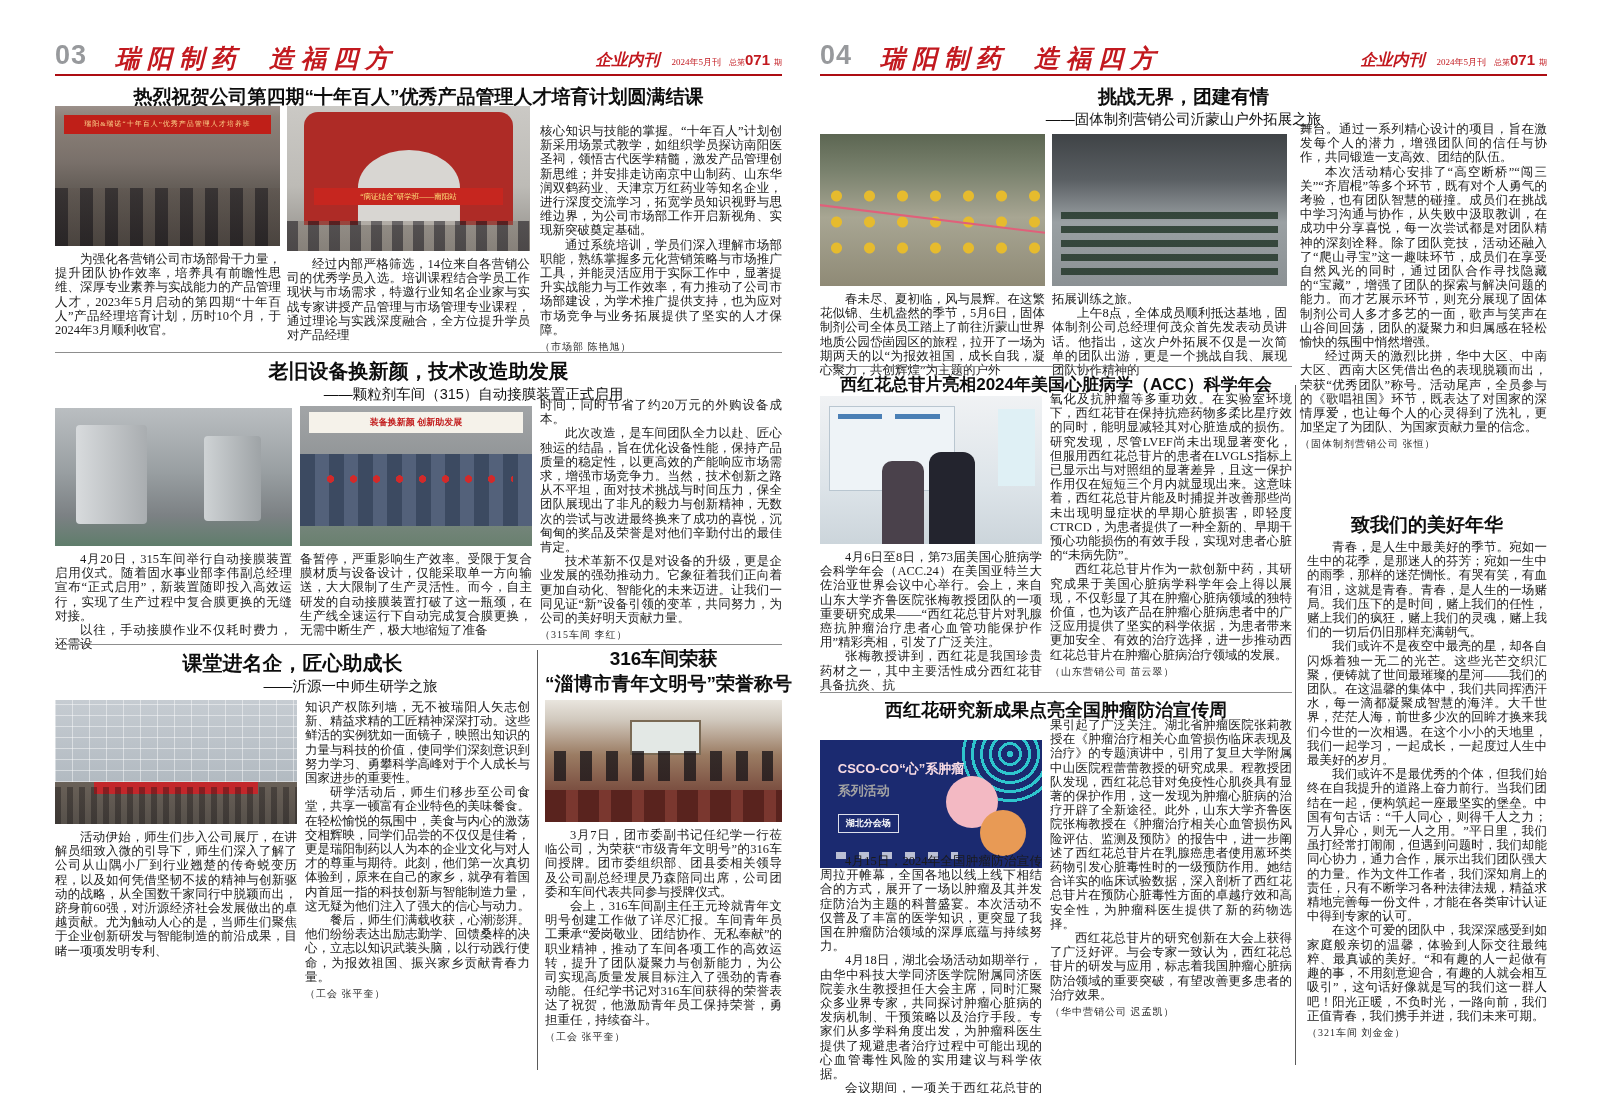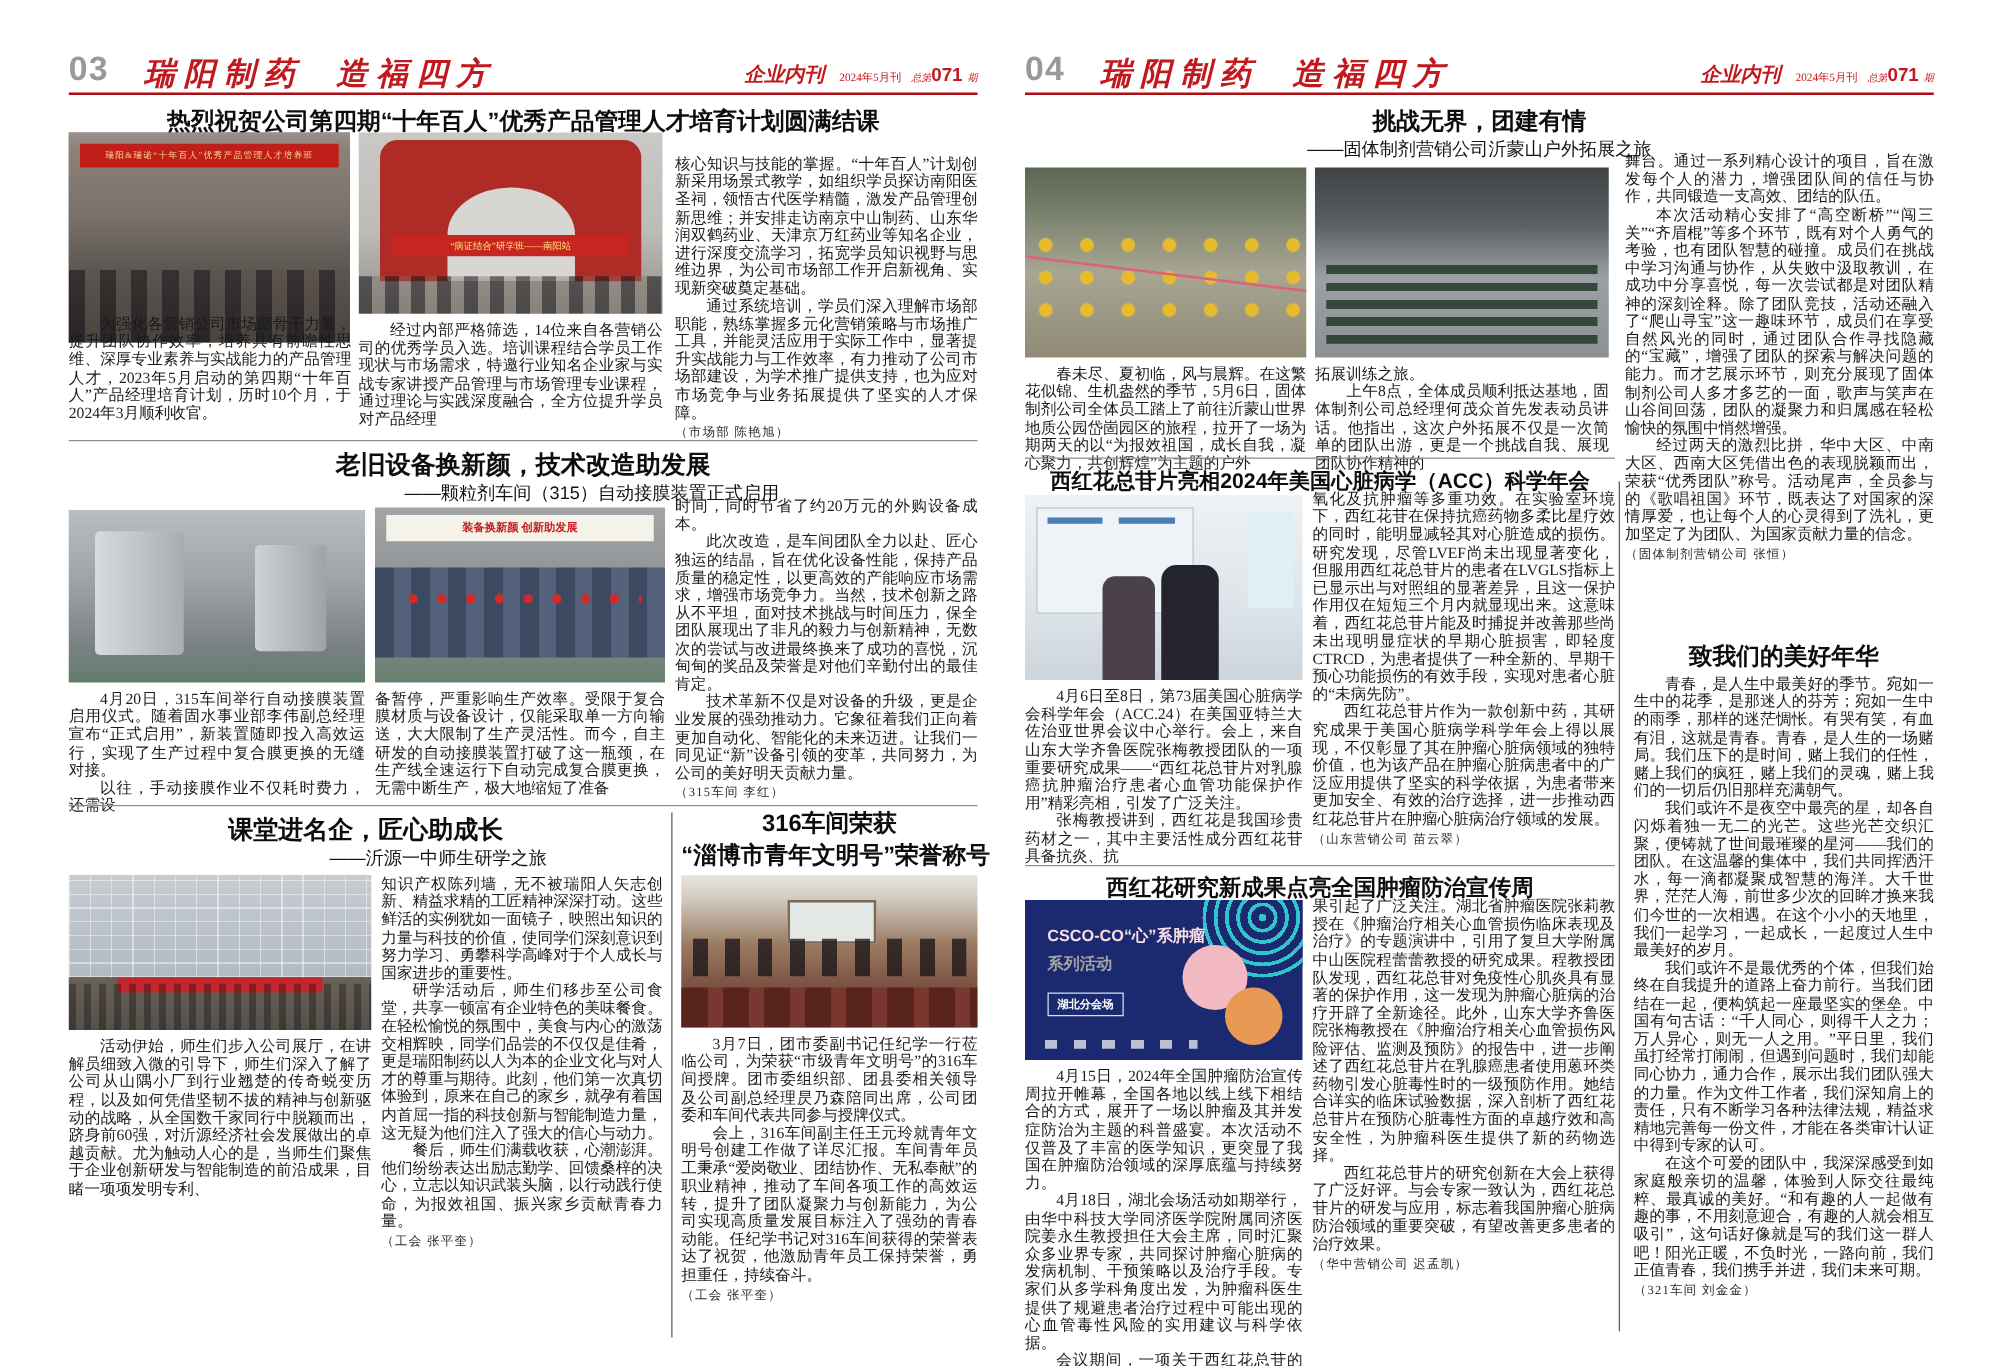--- a/index.html
+++ b/index.html
@@ -6,21 +6,21 @@
   html,body{margin:0;padding:0;background:#ffffff;width:1600px;height:1093px;overflow:hidden;}
   body{font-family:"Liberation Serif","DejaVu Serif",serif;color:#1a1a1a;position:relative;}
   .page{position:absolute;top:40px;width:727px;height:1040px;}
   #page3{left:55px;} #page4{left:820px;}
   .pagenum{position:absolute;left:0;top:0;font:bold 27px "Liberation Sans","DejaVu Sans",sans-serif;color:#97999c;letter-spacing:1px;}
   .brand{position:absolute;left:60px;top:2px;color:#c2191f;font-weight:bold;font-style:italic;font-size:25px;letter-spacing:7px;white-space:nowrap;}
   .brand .slogan{margin-left:26px;}
   .issue{position:absolute;right:0;top:10px;color:#c2191f;white-space:nowrap;}
   .j-name{font-size:16px;font-weight:bold;font-style:italic;}
   .j-date{font-size:9px;margin-left:8px;}
-  .j-prefix,.j-suffix{font-size:8px;margin-left:4px;font-style:italic;}
+  .j-prefix,.j-suffix{font-size:8px;margin-left:4px;}
   .j-no{font-size:15px;font-weight:bold;font-family:"Liberation Sans",sans-serif;}
   .redline{position:absolute;left:0;top:34px;width:727px;border-top:2.5px solid #ad0d13;}
   .headline{position:absolute;text-align:center;font-family:"Liberation Sans","DejaVu Sans",sans-serif;font-weight:bold;color:#0d0d0d;white-space:nowrap;}
   .subhead{position:absolute;text-align:center;font-family:"Liberation Sans","DejaVu Sans",sans-serif;font-size:14.5px;color:#111;white-space:nowrap;}
   .col{position:absolute;font-size:12.5px;line-height:14.2px;text-align:justify;}
   .col p{margin:0;text-indent:2em;}
   .col p.noindent{text-indent:0;}
   .byline{font-size:10px;color:#2b2b2b;text-align:left;margin-top:3px;letter-spacing:1px;text-indent:0;}
   .hrline{position:absolute;border-top:1px solid #8d8d8d;height:0;}
   .vline{position:absolute;border-left:1px solid #5a5a5a;width:0;}
@@ -55,21 +55,21 @@
   .ph-b1-1 .rope{top:55%;left:-10%;width:120%;height:2px;background:#e0607a;transform:rotate(7deg);}
   .ph-b1-2{background:linear-gradient(180deg,#3f4346 0%,#5a5f63 30%,#9aa0a3 58%,#8b9194 100%);}
   .ph-b1-2 .rows{bottom:7%;left:4%;right:4%;height:42%;background:repeating-linear-gradient(0deg,rgba(30,50,36,.8) 0 7px,rgba(0,0,0,0) 7px 14px);}
   .ph-b2{background:linear-gradient(180deg,#f0f2f4 0%,#dde4e9 60%,#ccd5db 100%);}
   .ph-b2 .poster{top:7%;left:4%;width:56%;height:56%;background:#eef3f7;border:1px solid #b9c6d0;}
   .ph-b2 .bar1{top:12%;left:8%;width:20%;height:5px;background:#4a7fb5;}
   .ph-b2 .bar2{top:12%;left:34%;width:20%;height:5px;background:#4a7fb5;}
   .ph-b2 .side{top:9%;right:3%;width:17%;height:52%;background:#dff0f5;}
   .ph-b2 .w1{bottom:0;left:28%;width:19%;height:56%;background:#4a414b;border-radius:10px 10px 0 0;}
   .ph-b2 .w2{bottom:0;left:49%;width:21%;height:62%;background:#23242e;border-radius:12px 12px 0 0;}
-  .ph-b3{background:#1b2a70;}
+  .ph-b3{background:#1b2a70;margin-top:20px;}
   .ph-b3 .t1{left:8%;top:16%;color:#f9dce4;font:bold 13px "Liberation Sans",sans-serif;white-space:nowrap;}
   .ph-b3 .t2{left:8%;top:33%;color:#a3a3a3;font:bold 13px "Liberation Sans",sans-serif;}
   .ph-b3 .badge{left:8%;top:58%;color:#ffffff;font:bold 9px "Liberation Sans",sans-serif;border:1px solid rgba(255,255,255,.85);padding:2px 7px;}
   .ph-b3 .ring{right:-8%;top:-28%;width:100px;height:100px;border-radius:50%;background:repeating-radial-gradient(circle,#2ec5cd 0 3px,#1b2a70 3px 9px);}
   .ph-b3 .c-pink{right:20%;top:28%;width:52px;height:52px;border-radius:50%;background:#f3b9c3;}
   .ph-b3 .c-orange{right:7%;top:55%;width:46px;height:46px;border-radius:50%;background:#e89a55;}
   .ph-b3 .logos{bottom:7%;left:7%;width:55%;height:7px;background:repeating-linear-gradient(90deg,rgba(255,255,255,.7) 0 10px,rgba(0,0,0,0) 10px 23px);}
 </style>
 </head>
 <body>
@@ -80,21 +80,21 @@
     <span>瑞阳制药</span><span class="slogan">造福四方</span>
   </div>
   <div class="issue">
     <span class="j-name">企业内刊</span>
     <span class="j-date">2024年5月刊</span>
     <span class="j-prefix">总第</span><span class="j-no">071</span><span class="j-suffix">期</span>
   </div>
   <div class="redline"></div>
 
   <div class="headline" style="left:0;top:44px;width:727px;font-size:19px;">热烈祝贺公司第四期“十年百人”优秀产品管理人才培育计划圆满结课</div>
-  <div class="photo ph-a1-1" style="left:0;top:66px;width:225px;height:168px;">
+  <div class="photo ph-a1-1" style="left:0;top:66px;width:225px;height:140px;">
     <div class="banner">瑞阳&amp;瑞诺“十年百人”优秀产品管理人才培养班</div>
     <div class="crowd"></div>
   </div>
   <div class="photo ph-a1-2" style="left:232px;top:66px;width:243px;height:145px;">
     <div class="gate"></div>
     <div class="arch"></div>
     <div class="banner">“病证结合”研学班——南阳站</div>
     <div class="crowd"></div>
   </div>
   <div class="col" style="left:485px;top:64px;width:242px;margin-top:20px;">

